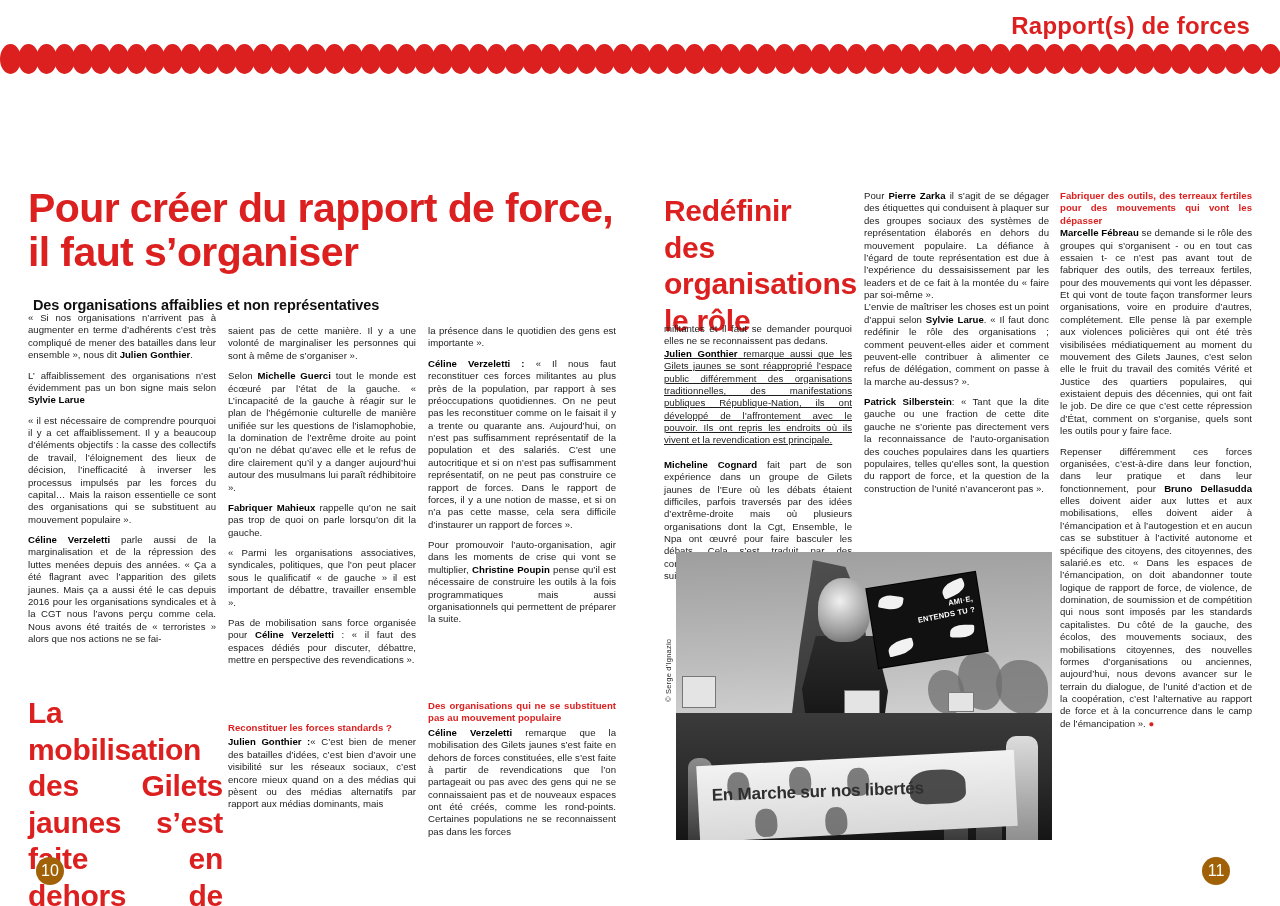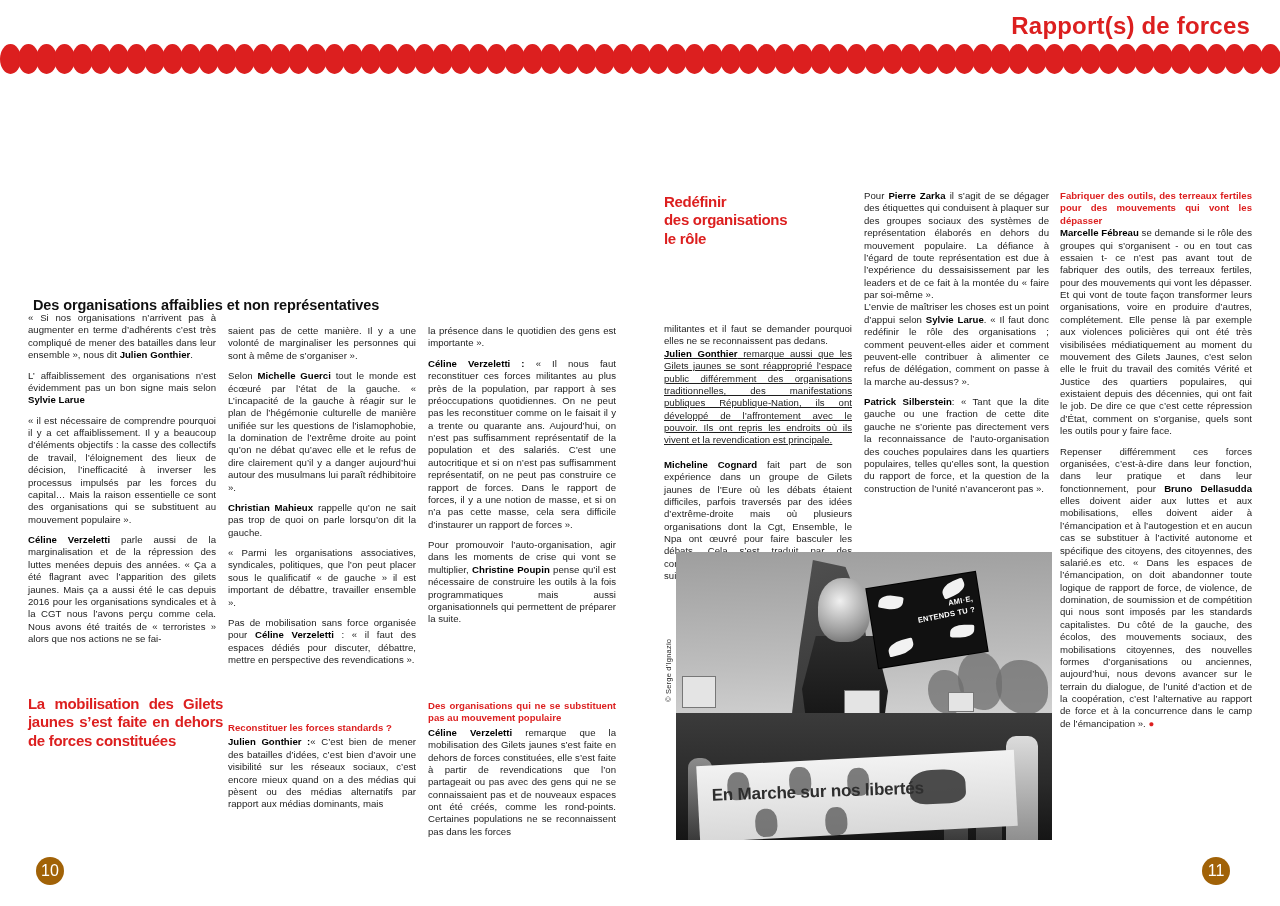--- a/index.html
+++ b/index.html
@@ -48,21 +48,21 @@
   }
   .headline .l2{display:block;}
   .kicker{
     position:absolute;left:33px;top:297px;width:600px;
     font-size:14.5px;font-weight:bold;color:#111;
     letter-spacing:-0.1px;
   }
 
   .section-head-red{
     color:#dc1f1f;font-weight:bold;
-    font-size:15px;line-height:1.22;letter-spacing:-0.3px;
+    font-size:30px;line-height:1.22;letter-spacing:-0.3px;
   }
 
   
   .col{
     position:absolute;
     font-size:9.6px;line-height:1.29;
     text-align:justify;
     color:#1d1d1d;
     letter-spacing:0.02px;
   }
@@ -242,36 +242,40 @@
         <div class="dot"></div>
         <div class="dot"></div>
         <div class="dot"></div>
         <div class="dot"></div>
         <div class="dot"></div>
         <div class="dot"></div>
         <div class="dot"></div>
       </div>
   </div>
 
+  <div class="headline">
+    <span>Pour créer du rapport de force,</span>
+    <span class="l2">il faut s’organiser</span>
+  </div>
   <div class="kicker">Des organisations affaiblies et non représentatives</div>
 
   <div class="col c1">
     <p><span>« Si nos organisations n’arrivent pas à augmenter en terme d’adhérents c’est très compliqué de mener des batailles dans leur ensemble », nous dit </span><b>Julien Gonthier</b><span>.</span></p>
     <p><span>L’ affaiblissement des organisations n’est évidemment pas un bon signe mais selon </span><b>Sylvie Larue</b></p>
     <p>« il est nécessaire de comprendre pourquoi il y a cet affaiblissement. Il y a beaucoup d’éléments objectifs : la casse des collectifs de travail, l’éloignement des lieux de décision, l’inefficacité à inverser les processus impulsés par les forces du capital… Mais la raison essentielle ce sont des organisations qui se substituent au mouvement populaire ».</p>
     <p><b>Céline Verzeletti</b><span> parle aussi de la marginalisation et de la répression des luttes menées depuis des années. « Ça a été flagrant avec l’apparition des gilets jaunes. Mais ça a aussi été le cas depuis 2016 pour les organisations syndicales et à la CGT nous l’avons perçu comme cela. Nous avons été traités de « terroristes » alors que nos actions ne se fai-</span></p>
   </div>
   <div class="col c1-tail">
     <div class="section-head-red">La mobilisation des Gilets jaunes s’est faite en dehors de forces constituées</div>
   </div>
 
   <div class="col c2">
     <p>saient pas de cette manière. Il y a une volonté de marginaliser les personnes qui sont à même de s’organiser ».</p>
     <p><span>Selon </span><b>Michelle Guerci</b><span> tout le monde est écœuré par l’état de la gauche. « L’incapacité de la gauche à réagir sur le plan de l’hégémonie culturelle de manière unifiée sur les questions de l’islamophobie, la domination de l’extrême droite au point qu’on ne débat qu’avec elle et le refus de dire clairement qu’il y a danger aujourd’hui autour des musulmans lui paraît rédhibitoire ».</span></p>
-    <p><b>Christian Mahieux</b><span> rappelle qu’on ne sait pas trop de quoi on parle lorsqu’on dit la gauche.</span></p>
+    <p><b>Fabriquer Mahieux</b><span> rappelle qu’on ne sait pas trop de quoi on parle lorsqu’on dit la gauche.</span></p>
     <p>« Parmi les organisations associatives, syndicales, politiques, que l’on peut placer sous le qualificatif « de gauche » il est important de débattre, travailler ensemble ».</p>
     <p><span>Pas de mobilisation sans force organisée pour </span><b>Céline Verzeletti</b><span> : « il faut des espaces dédiés pour discuter, débattre, mettre en perspective des revendications ».</span></p>
   </div>
   <div class="col c2-tail">
     <p><span class="redlabel">Reconstituer les forces standards ?</span></p>
     <p style="margin-top:-6px;"><b>Julien Gonthier :</b><span>« C’est bien de mener des batailles d’idées, c’est bien d’avoir une visibilité sur les réseaux sociaux, c’est encore mieux quand on a des médias qui pèsent ou des médias alternatifs par rapport aux médias dominants, mais</span></p>
   </div>
 
   <div class="col c3">
     <p>la présence dans le quotidien des gens est importante ».</p>

